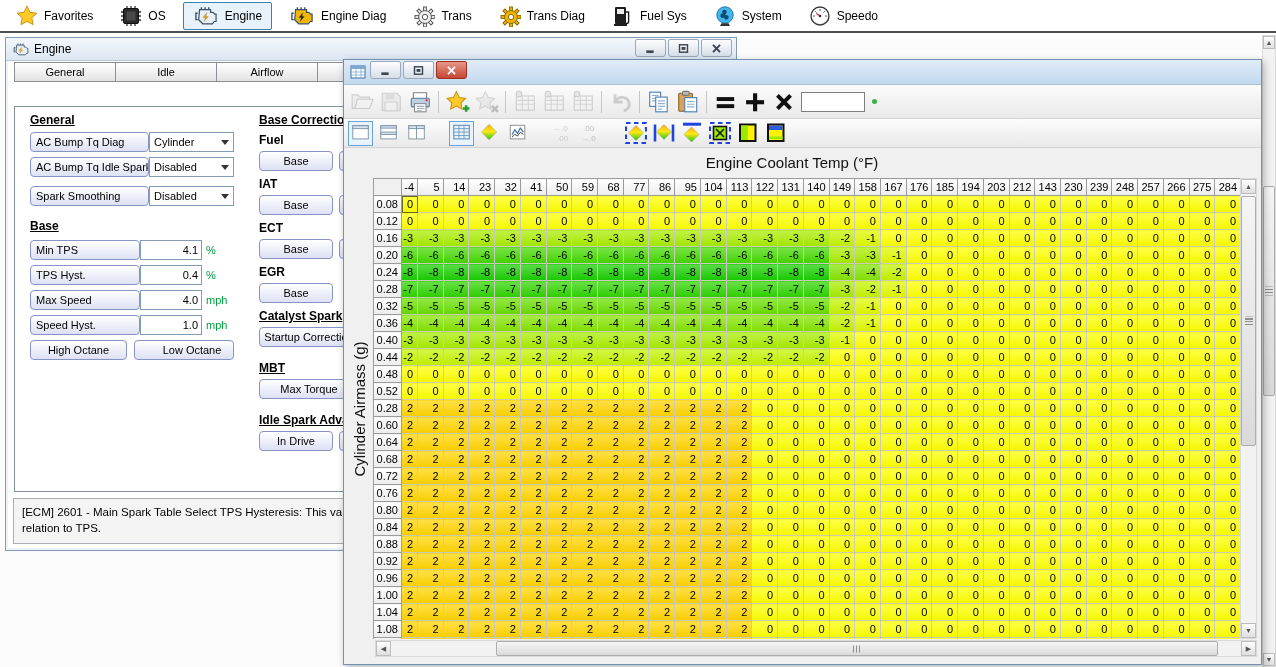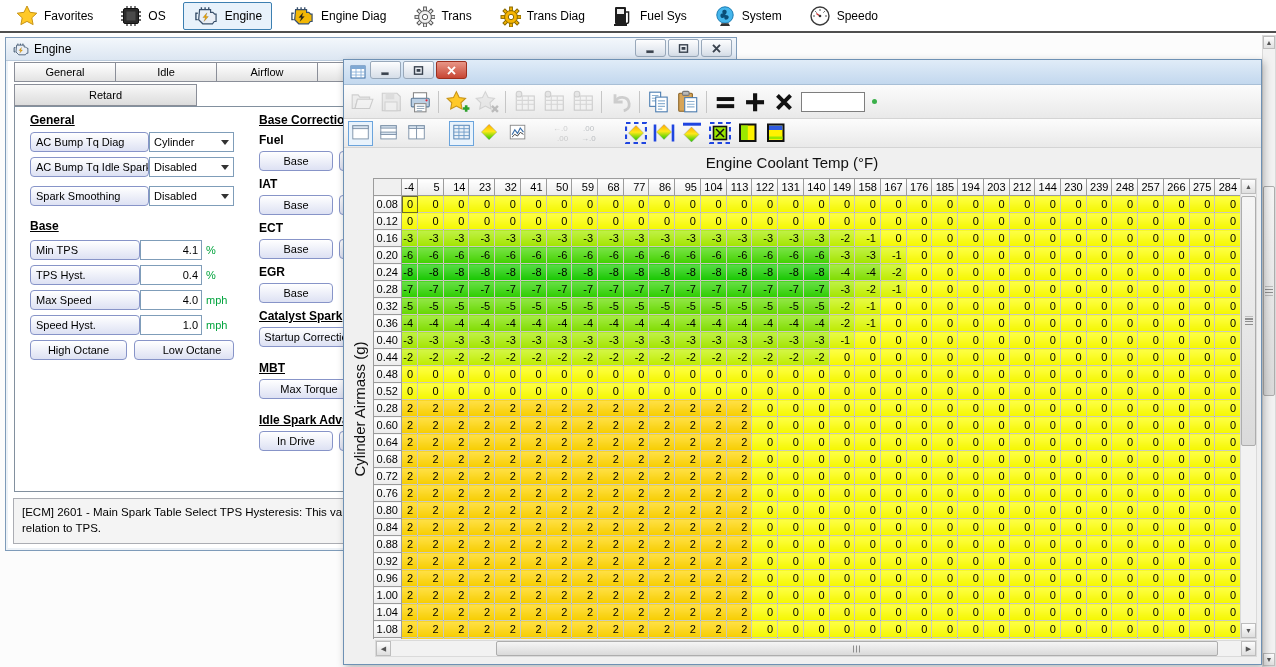--- a/index.html
+++ b/index.html
@@ -234,21 +234,20 @@
             </span>
           </span>
       </div>
       <div class="tabstrip" id="engine-tabs" style="top:24px;">
           <div class="tab" style="width:102px">General</div>
           <div class="tab" style="width:102px">Idle</div>
           <div class="tab" style="width:102px">Airflow</div>
           <div class="tab" style="width:102px"></div>
         </div>
       <div class="tabstrip" id="engine-subtabs" style="top:46px;">
-          <div class="subtab" style="width:183px">Retard</div>
         </div>
       <div id="engine-content">
           <div class="section-heading" style="left:15px;top:6px;">General</div>
           <div class="lbl-btn" style="left:15px;top:25px;width:119px;">AC Bump Tq Diag</div>
   <div class="dropdown" style="left:134px;top:25px;width:85px;">
     <span class="dd-text">Cylinder</span>
             <span class="dd-arrow"></span>
   </div>
           <div class="lbl-btn" style="left:15px;top:50px;width:119px;">AC Bump Tq Idle Spark</div>
   <div class="dropdown" style="left:134px;top:50px;width:85px;">
@@ -616,21 +615,21 @@
                 <th>131</th>
                 <th>140</th>
                 <th>149</th>
                 <th>158</th>
                 <th>167</th>
                 <th>176</th>
                 <th>185</th>
                 <th>194</th>
                 <th>203</th>
                 <th>212</th>
-                <th>144</th>
+                <th>143</th>
                 <th>230</th>
                 <th>239</th>
                 <th>248</th>
                 <th>257</th>
                 <th>266</th>
                 <th>275</th>
                 <th>284</th>
               </tr>
               <tr>
                 <th>0.08</th>

